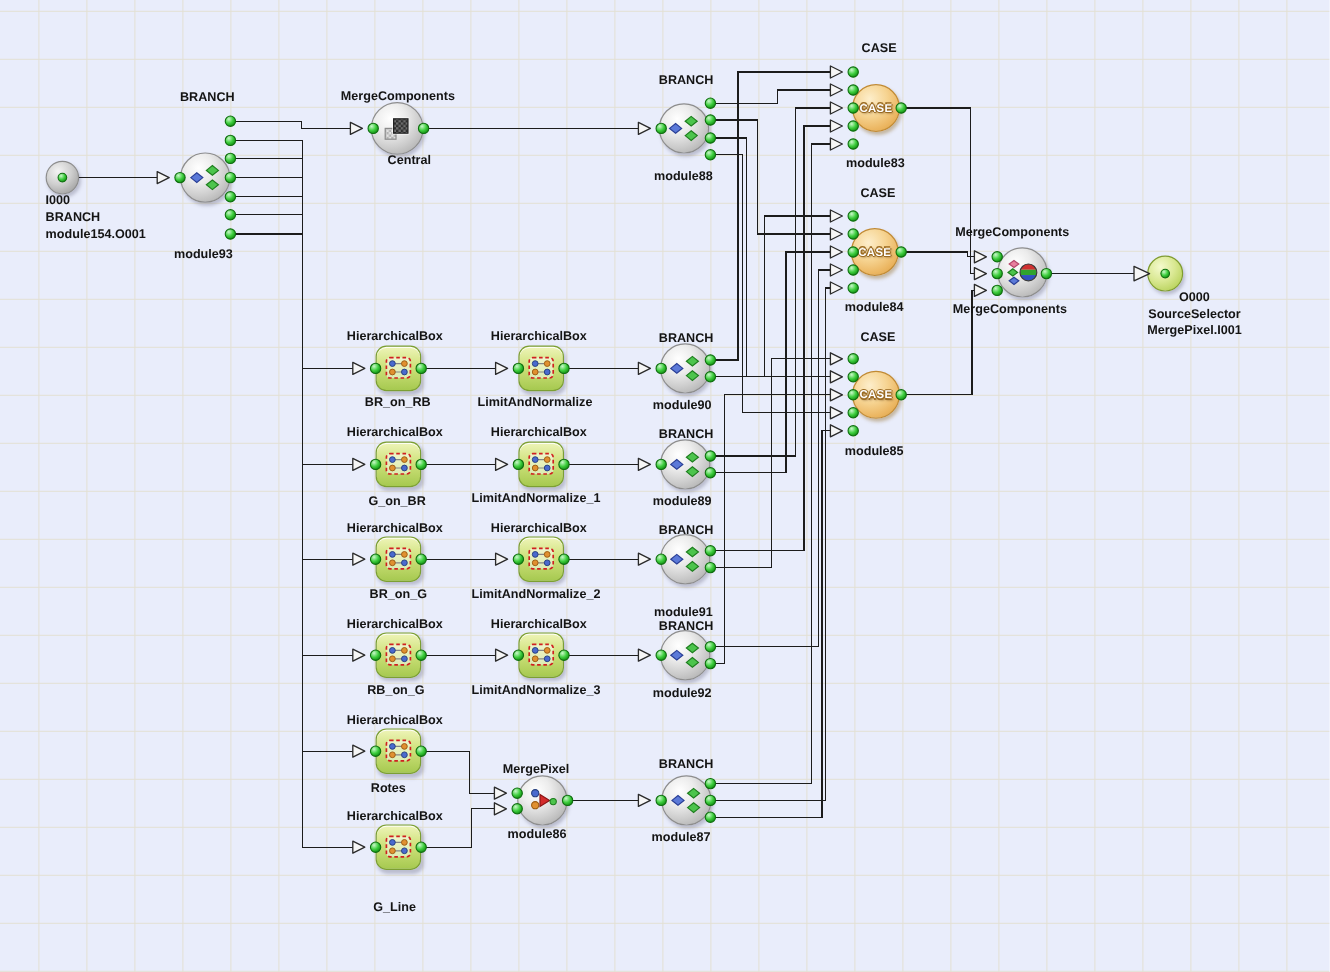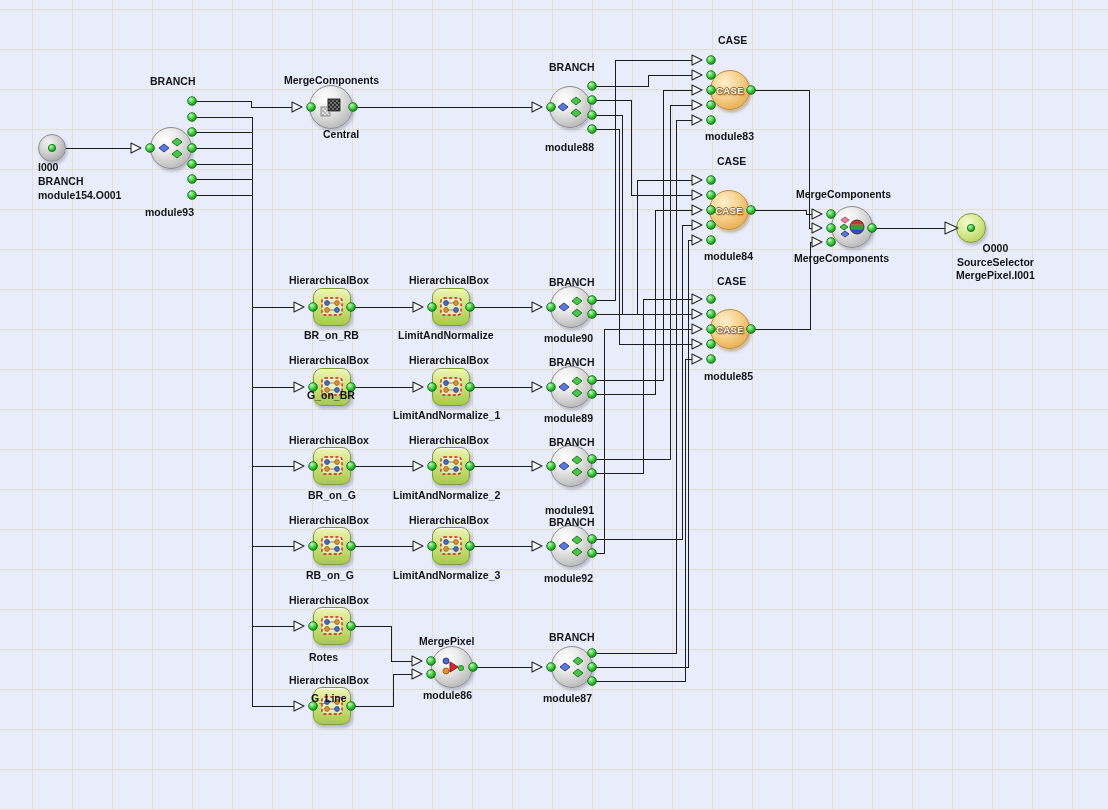--- a/index.html
+++ b/index.html
@@ -478,21 +478,21 @@
   <div class="lbl" style="left:794px;top:252px">MergeComponents</div>
 
   <div class="lbl" style="left:289px;top:274px">HierarchicalBox</div>
   <div class="lbl" style="left:304px;top:329px">BR_on_RB</div>
   <div class="lbl" style="left:409px;top:274px">HierarchicalBox</div>
   <div class="lbl" style="left:398px;top:329px">LimitAndNormalize</div>
   <div class="lbl" style="left:549px;top:276px">BRANCH</div>
   <div class="lbl" style="left:544px;top:332px">module90</div>
 
   <div class="lbl" style="left:289px;top:354px">HierarchicalBox</div>
-  <div class="lbl" style="left:307px;top:389px">G_on_BR</div>
+  <div class="lbl" style="left:307px;top:412px">G_on_BR</div>
   <div class="lbl" style="left:409px;top:354px">HierarchicalBox</div>
   <div class="lbl" style="left:393px;top:409px">LimitAndNormalize_1</div>
   <div class="lbl" style="left:549px;top:356px">BRANCH</div>
   <div class="lbl" style="left:544px;top:412px">module89</div>
 
   <div class="lbl" style="left:289px;top:434px">HierarchicalBox</div>
   <div class="lbl" style="left:308px;top:489px">BR_on_G</div>
   <div class="lbl" style="left:409px;top:434px">HierarchicalBox</div>
   <div class="lbl" style="left:393px;top:489px">LimitAndNormalize_2</div>
   <div class="lbl" style="left:549px;top:436px">BRANCH</div>
@@ -505,15 +505,15 @@
   <div class="lbl" style="left:549px;top:516px">BRANCH</div>
   <div class="lbl" style="left:544px;top:572px">module92</div>
 
   <div class="lbl" style="left:289px;top:594px">HierarchicalBox</div>
   <div class="lbl" style="left:309px;top:651px">Rotes</div>
   <div class="lbl" style="left:419px;top:635px">MergePixel</div>
   <div class="lbl" style="left:423px;top:689px">module86</div>
   <div class="lbl" style="left:549px;top:631px">BRANCH</div>
   <div class="lbl" style="left:543px;top:692px">module87</div>
   <div class="lbl" style="left:289px;top:674px">HierarchicalBox</div>
-  <div class="lbl" style="left:311px;top:692px">G_Line</div>
+  <div class="lbl" style="left:311px;top:750px">G_Line</div>
 
 </div>
 
 </body></html>

